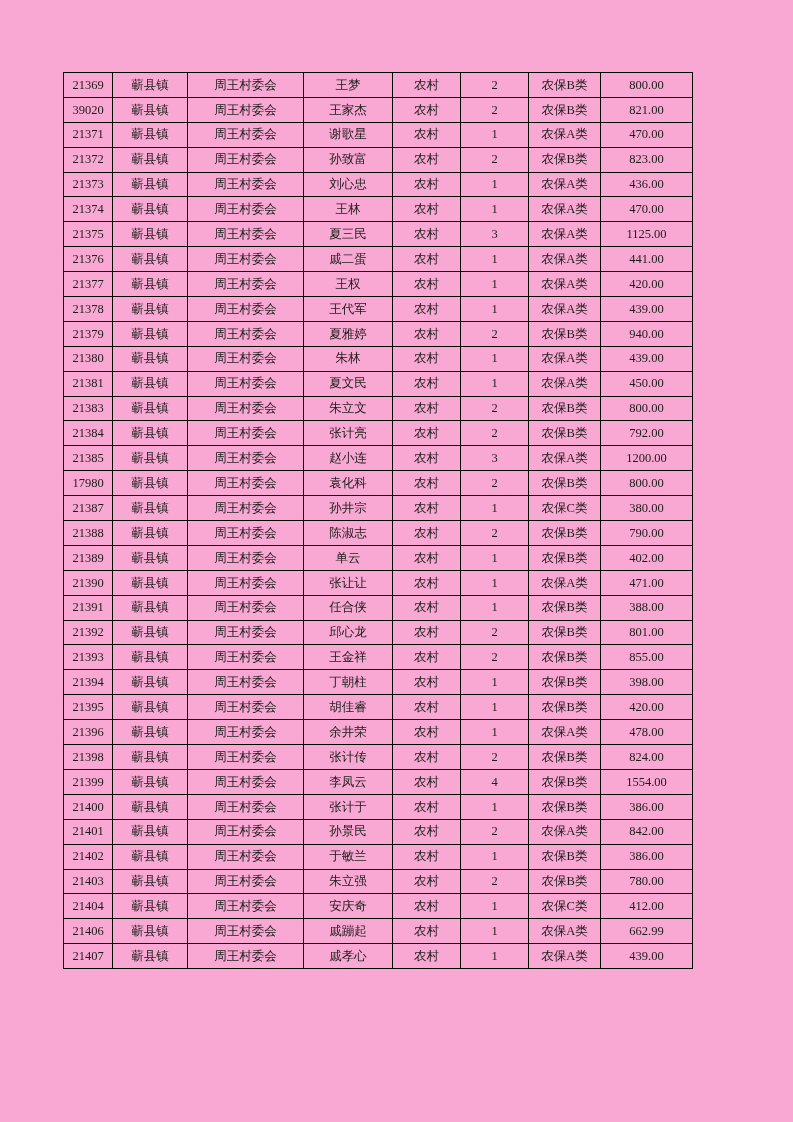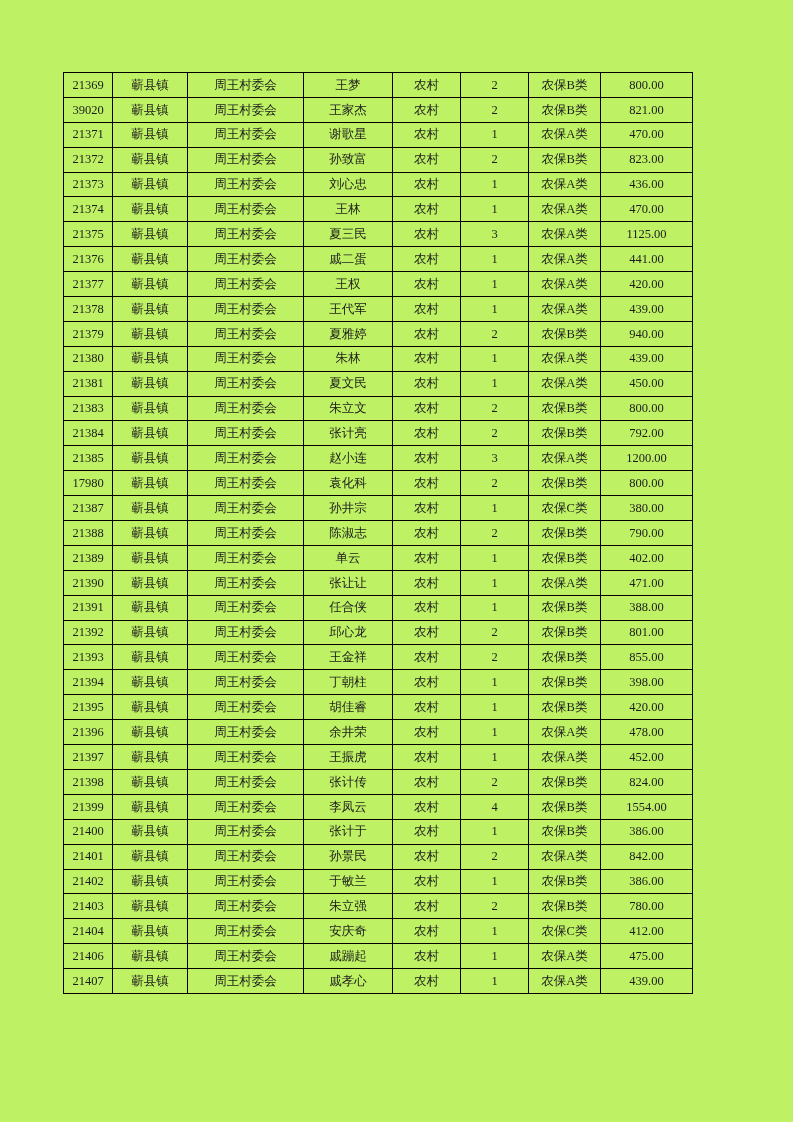--- a/index.html
+++ b/index.html
@@ -4,21 +4,21 @@
 <style>
   html, body {
     margin: 0;
     padding: 0;
     background: #ffffff;
   }
   .page {
     position: relative;
     width: 793px;
     height: 1122px;
-    background: #bef264;
+    background: #f9a8d4;
     font-family: "Liberation Serif", "DejaVu Serif", serif;
     color: #1c1c1c;
     overflow: hidden;
   }
   table.roster {
     position: absolute;
     left: 63px;
     top: 72px;
     width: 629px;
     border-collapse: collapse;
@@ -317,30 +317,20 @@
           <td>21396</td>
           <td>蕲县镇</td>
           <td>周王村委会</td>
           <td>余井荣</td>
           <td>农村</td>
           <td>1</td>
           <td>农保A类</td>
           <td>478.00</td>
         </tr>
         <tr>
-          <td>21397</td>
-          <td>蕲县镇</td>
-          <td>周王村委会</td>
-          <td>王振虎</td>
-          <td>农村</td>
-          <td>1</td>
-          <td>农保A类</td>
-          <td>452.00</td>
-        </tr>
-        <tr>
           <td>21398</td>
           <td>蕲县镇</td>
           <td>周王村委会</td>
           <td>张计传</td>
           <td>农村</td>
           <td>2</td>
           <td>农保B类</td>
           <td>824.00</td>
         </tr>
         <tr>
@@ -404,21 +394,21 @@
           <td>412.00</td>
         </tr>
         <tr>
           <td>21406</td>
           <td>蕲县镇</td>
           <td>周王村委会</td>
           <td>戚蹦起</td>
           <td>农村</td>
           <td>1</td>
           <td>农保A类</td>
-          <td>475.00</td>
+          <td>662.99</td>
         </tr>
         <tr>
           <td>21407</td>
           <td>蕲县镇</td>
           <td>周王村委会</td>
           <td>戚孝心</td>
           <td>农村</td>
           <td>1</td>
           <td>农保A类</td>
           <td>439.00</td>

